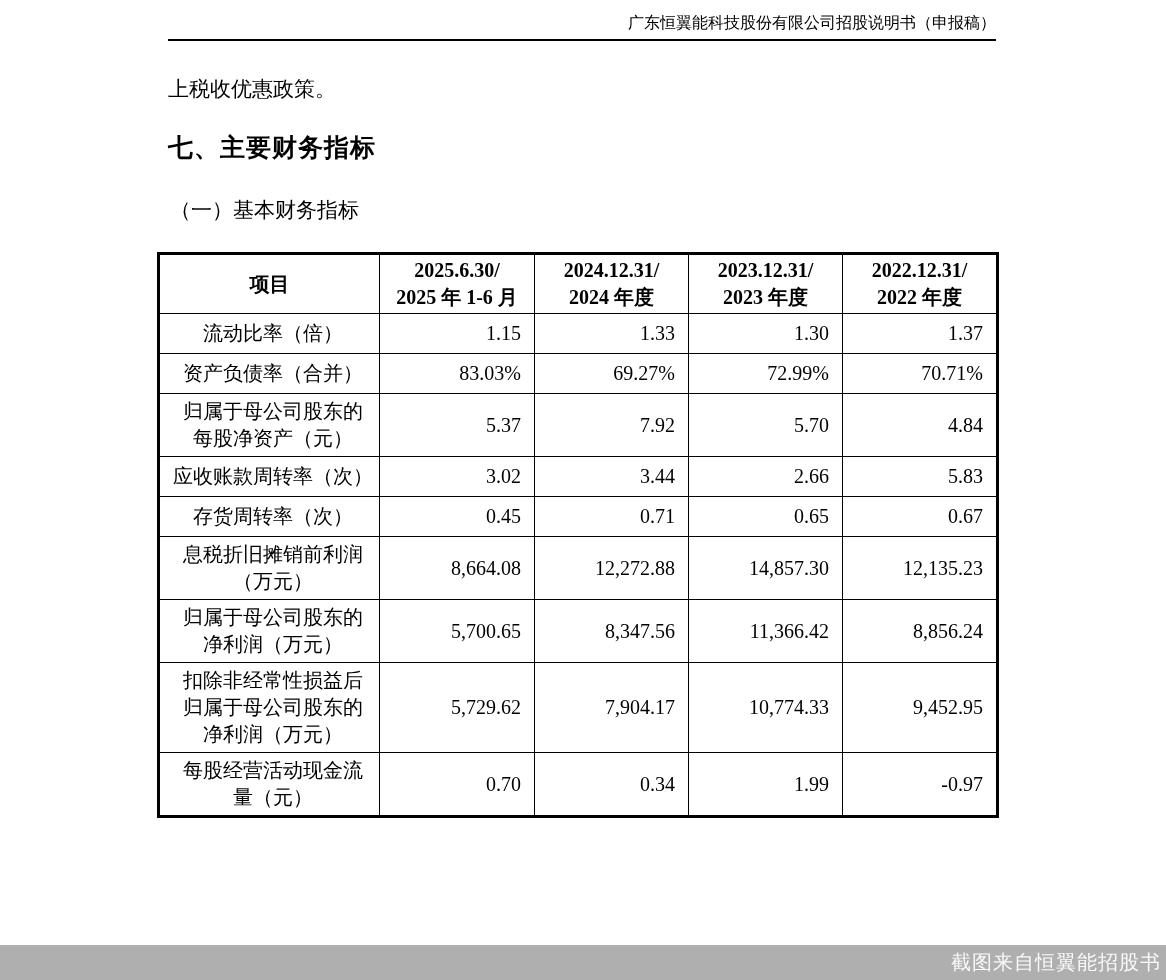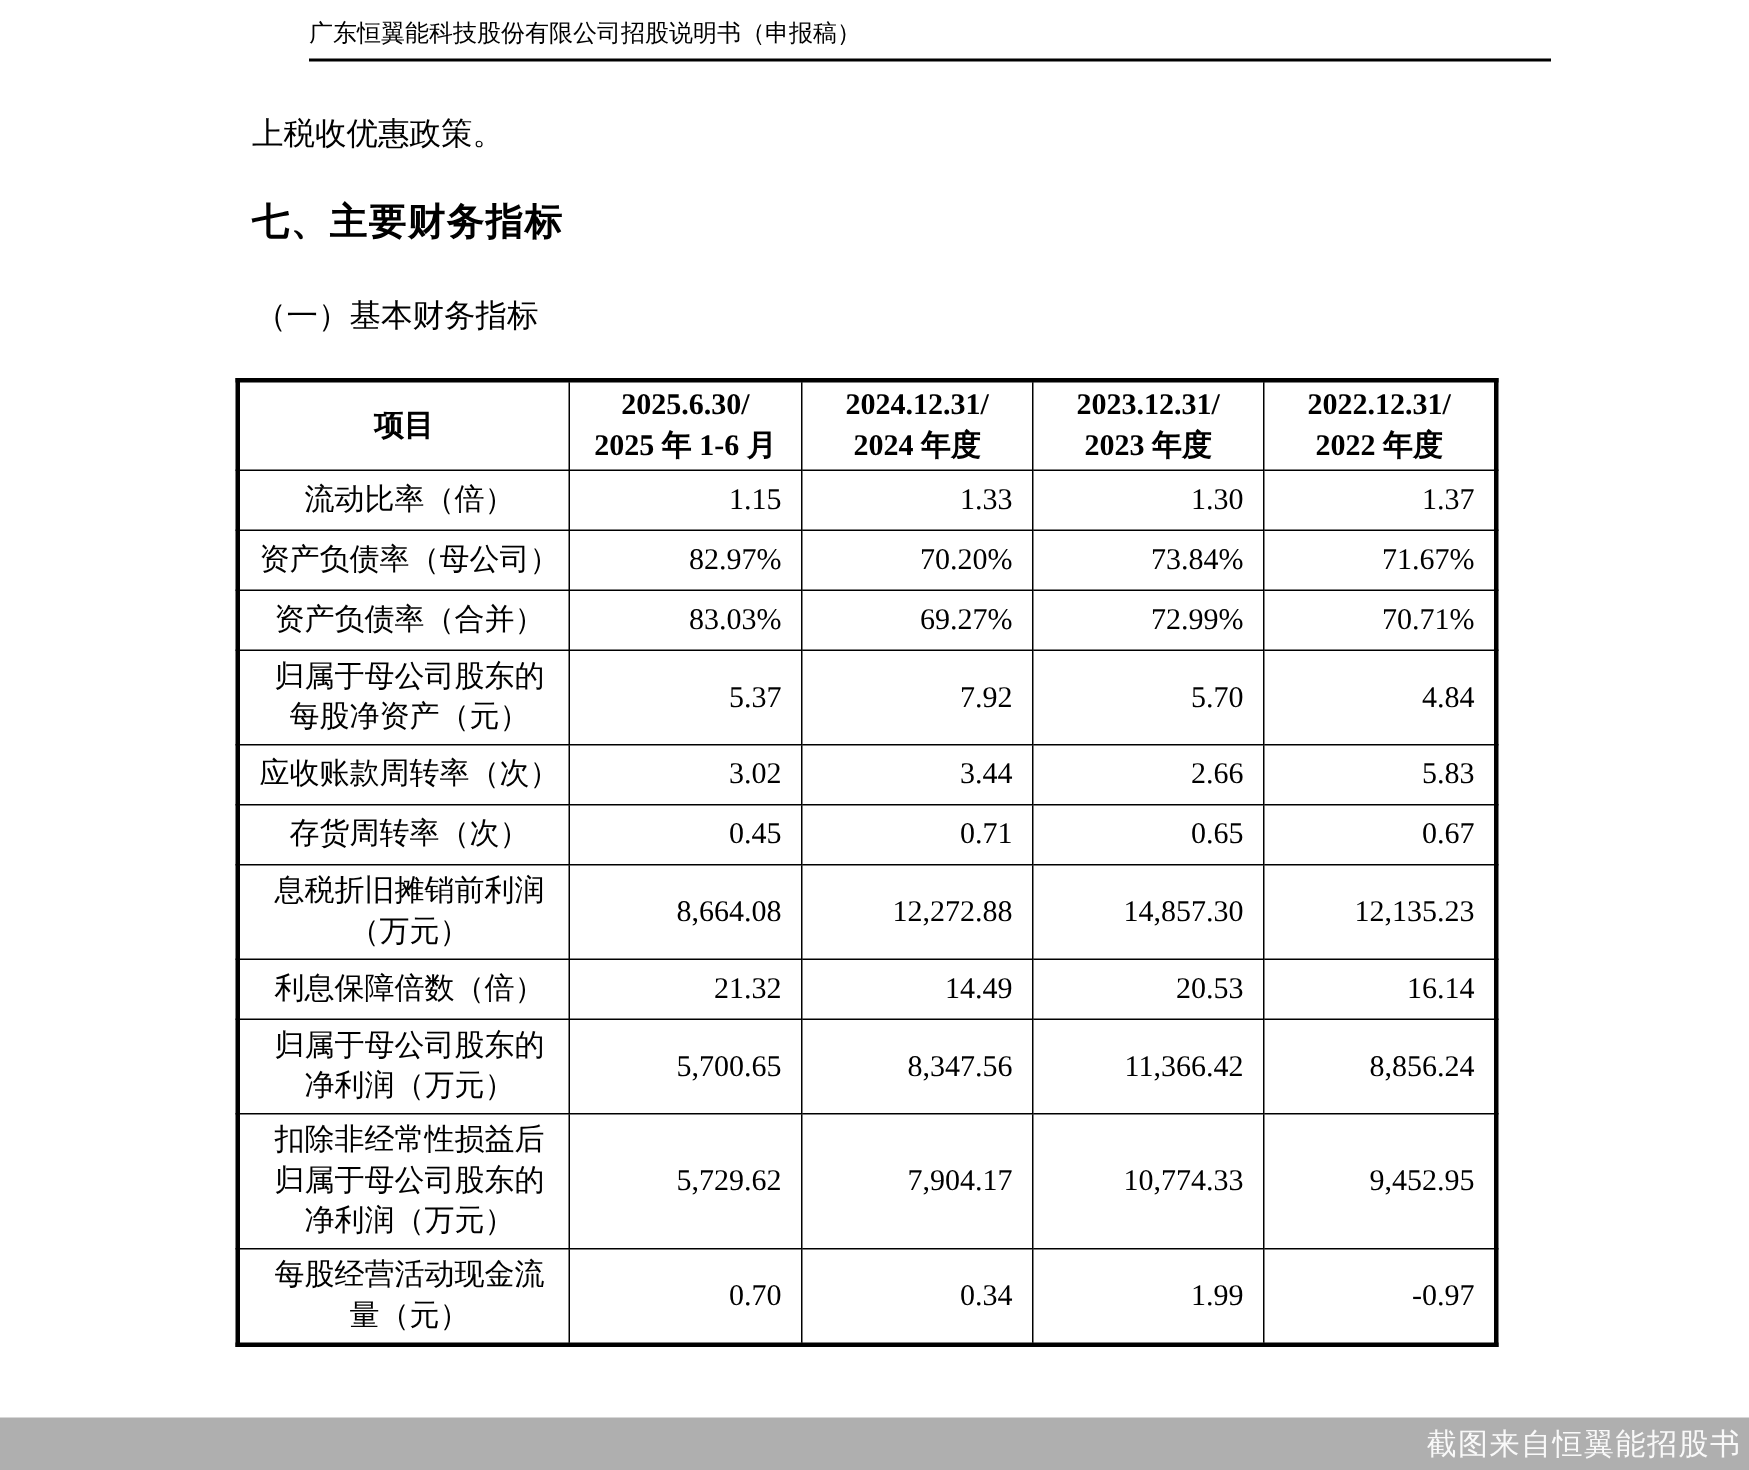--- a/index.html
+++ b/index.html
@@ -2,23 +2,23 @@
 <html><head>
 <meta charset="utf-8">
 <style>
   * { margin:0; padding:0; box-sizing:border-box; }
   html,body { width:1166px; height:980px; background:#ffffff; overflow:hidden; }
   body { position:relative; font-family:"Liberation Serif","DejaVu Serif",serif; color:#000; }
 
   
   .doc-header{
     position:absolute; left:168px; top:13px; width:828px;
-    display:flex; justify-content:flex-start; align-items:flex-end;
+    display:flex; justify-content:flex-end; align-items:flex-end;
     font-size:16px; line-height:19px;
-    border-bottom:2px solid #000; padding-bottom:7px;margin-left:38px;
+    border-bottom:2px solid #000; padding-bottom:7px;
   }
 
   
   .intro{
     position:absolute; left:168px; top:75px;
     font-size:21px; line-height:28px;
   }
 
   .section-title{
     position:absolute; left:168px; top:131px;
@@ -104,27 +104,20 @@
 2022 年度</th>
     </tr>
     <tr class="rh40">
       <td class="lbl">流动比率（倍）</td>
       <td class="val">1.15</td>
       <td class="val">1.33</td>
       <td class="val">1.30</td>
       <td class="val">1.37</td>
     </tr>
     <tr class="rh40">
-      <td class="lbl">资产负债率（母公司）</td>
-      <td class="val">82.97%</td>
-      <td class="val">70.20%</td>
-      <td class="val">73.84%</td>
-      <td class="val">71.67%</td>
-    </tr>
-    <tr class="rh40">
       <td class="lbl">资产负债率（合并）</td>
       <td class="val">83.03%</td>
       <td class="val">69.27%</td>
       <td class="val">72.99%</td>
       <td class="val">70.71%</td>
     </tr>
     <tr class="rh51">
       <td class="lbl">归属于母公司股东的
 每股净资产（元）</td>
       <td class="val">5.37</td>
@@ -147,27 +140,20 @@
       <td class="val">0.67</td>
     </tr>
     <tr class="rh53">
       <td class="lbl">息税折旧摊销前利润
 （万元）</td>
       <td class="val">8,664.08</td>
       <td class="val">12,272.88</td>
       <td class="val">14,857.30</td>
       <td class="val">12,135.23</td>
     </tr>
-    <tr class="rh40">
-      <td class="lbl">利息保障倍数（倍）</td>
-      <td class="val">21.32</td>
-      <td class="val">14.49</td>
-      <td class="val">20.53</td>
-      <td class="val">16.14</td>
-    </tr>
     <tr class="rh52">
       <td class="lbl">归属于母公司股东的
 净利润（万元）</td>
       <td class="val">5,700.65</td>
       <td class="val">8,347.56</td>
       <td class="val">11,366.42</td>
       <td class="val">8,856.24</td>
     </tr>
     <tr class="rh80">
       <td class="lbl">扣除非经常性损益后

